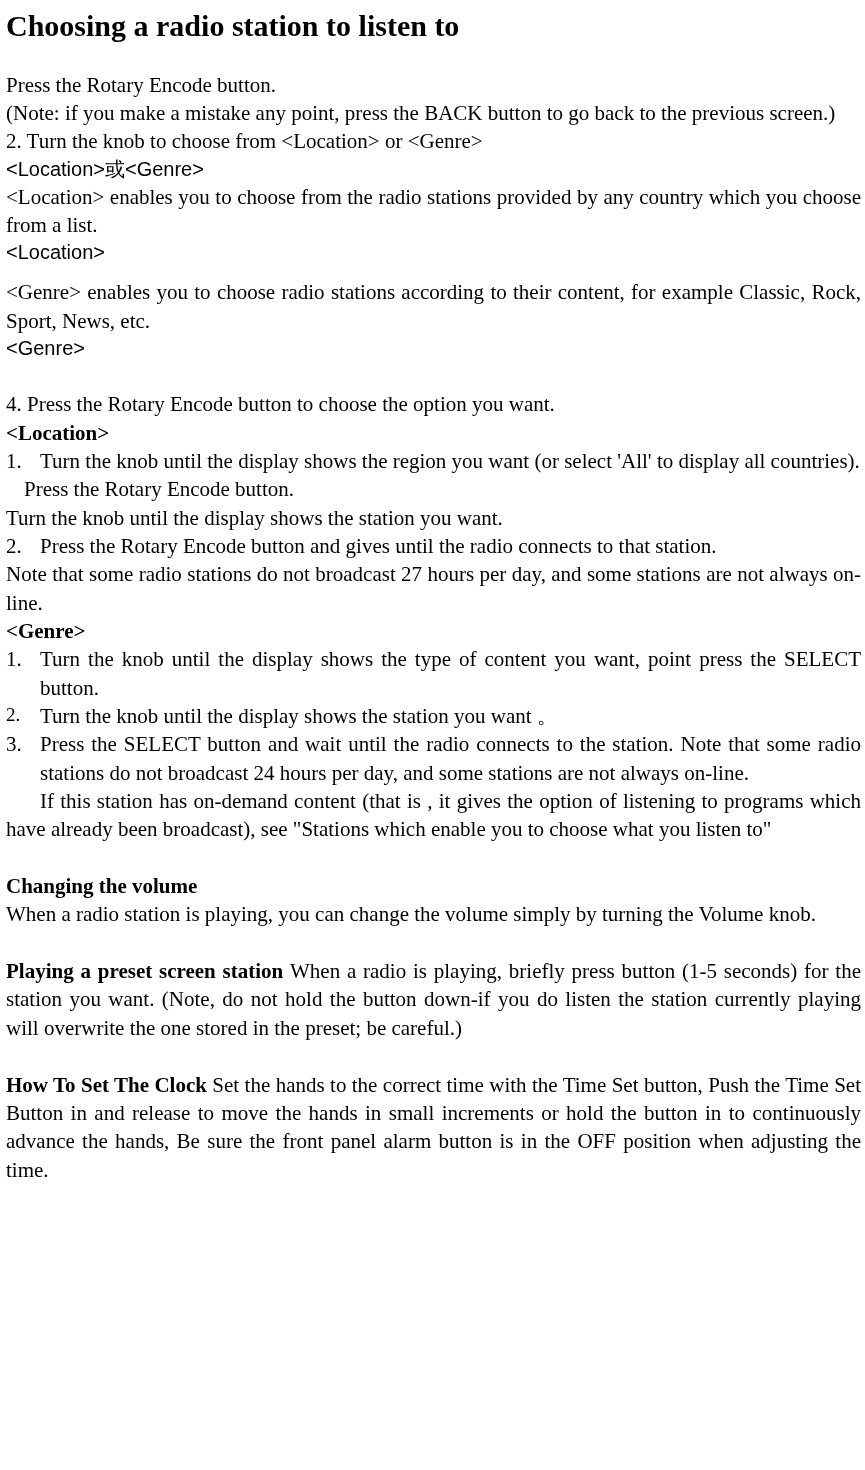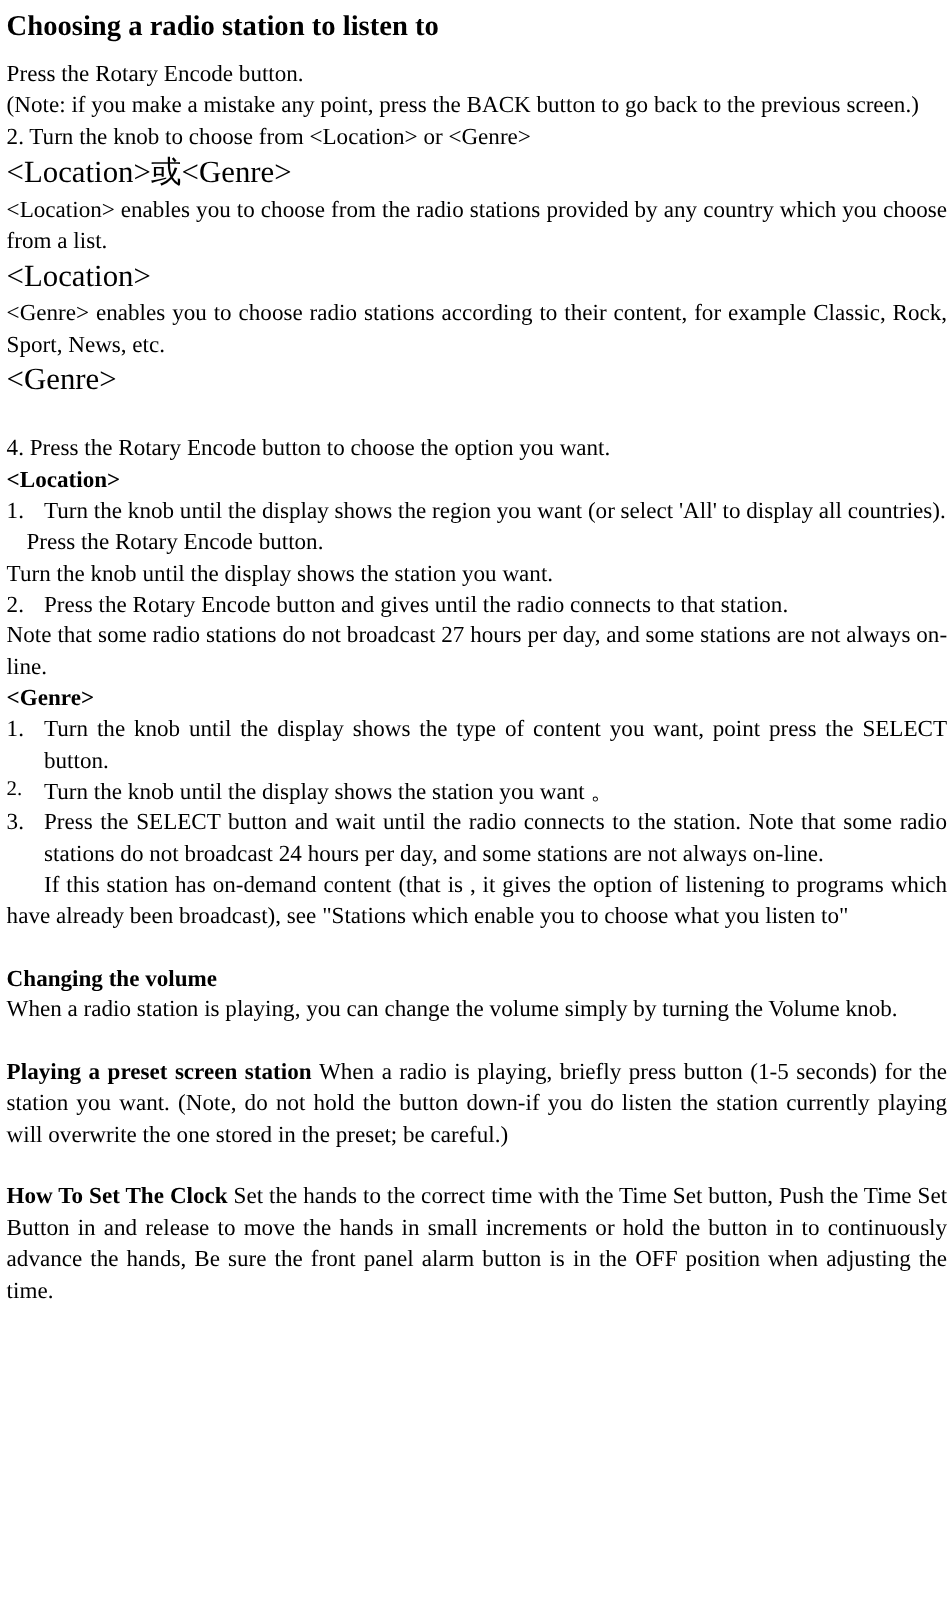--- a/index.html
+++ b/index.html
@@ -10,30 +10,30 @@
     color: #000;
   }
   .page {
     width: 865px;
     padding: 6px 4px 30px 6px;
     box-sizing: border-box;
     font-size: 21px;
     line-height: 1.35;
   }
   .h1 {
-    font-size: 26px;
+    font-size: 30px;
     font-weight: bold;
-    margin-bottom: 12px;
+    margin-bottom: 24px;
   }
   .justify {
     text-align: justify;
   }
   .mono {
-    font-family: Liberation Serif, serif;
-    font-size: 28px;
+    font-family: Liberation Sans, sans-serif;
+    font-size: 20px;
   }
   .bold {
     font-weight: bold;
   }
   .spacer {
     height: 1.35em;
   }
   .list-row {
     display: flex;
     text-align: justify;
@@ -47,21 +47,21 @@
     flex: 0 0 auto;
   }
   .list-body {
     flex: 1 1 auto;
     text-align: justify;
   }
   .indent-half {
     padding-left: 18px;
   }
   .gap-top {
-    margin-top: 0;
+    margin-top: 12px;
   }
 </style>
 </head>
 <body>
 
 <div class="page">
 
   <div class="h1">Choosing a radio station to listen to</div>
 
   <div>Press the Rotary Encode button.</div>

